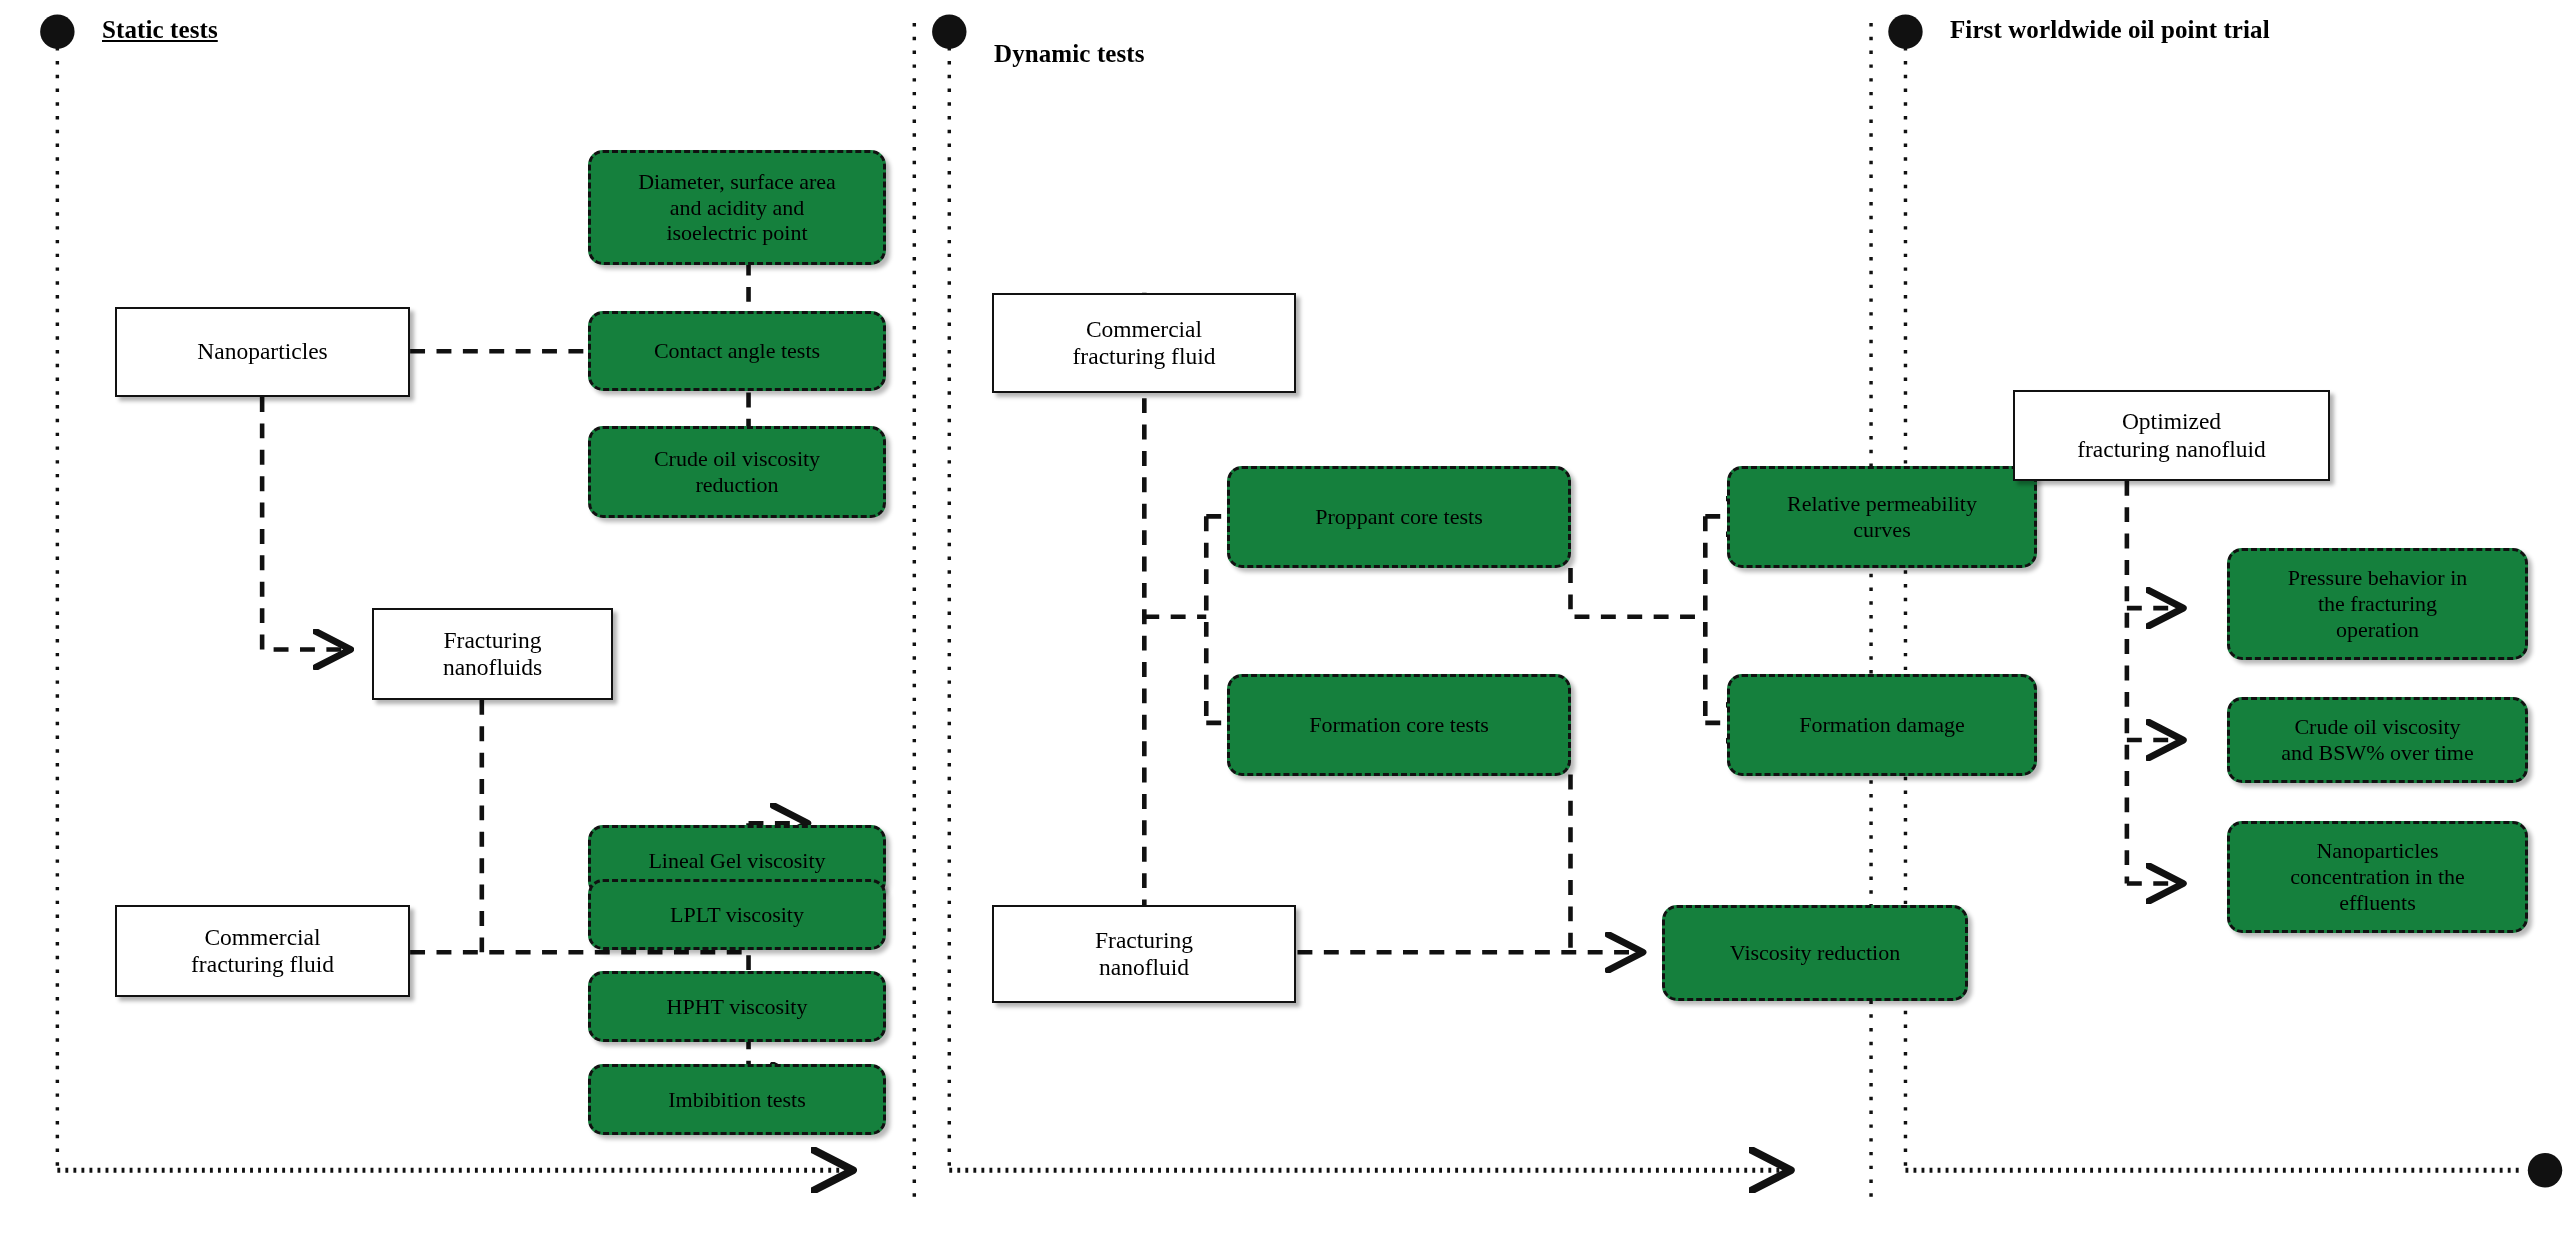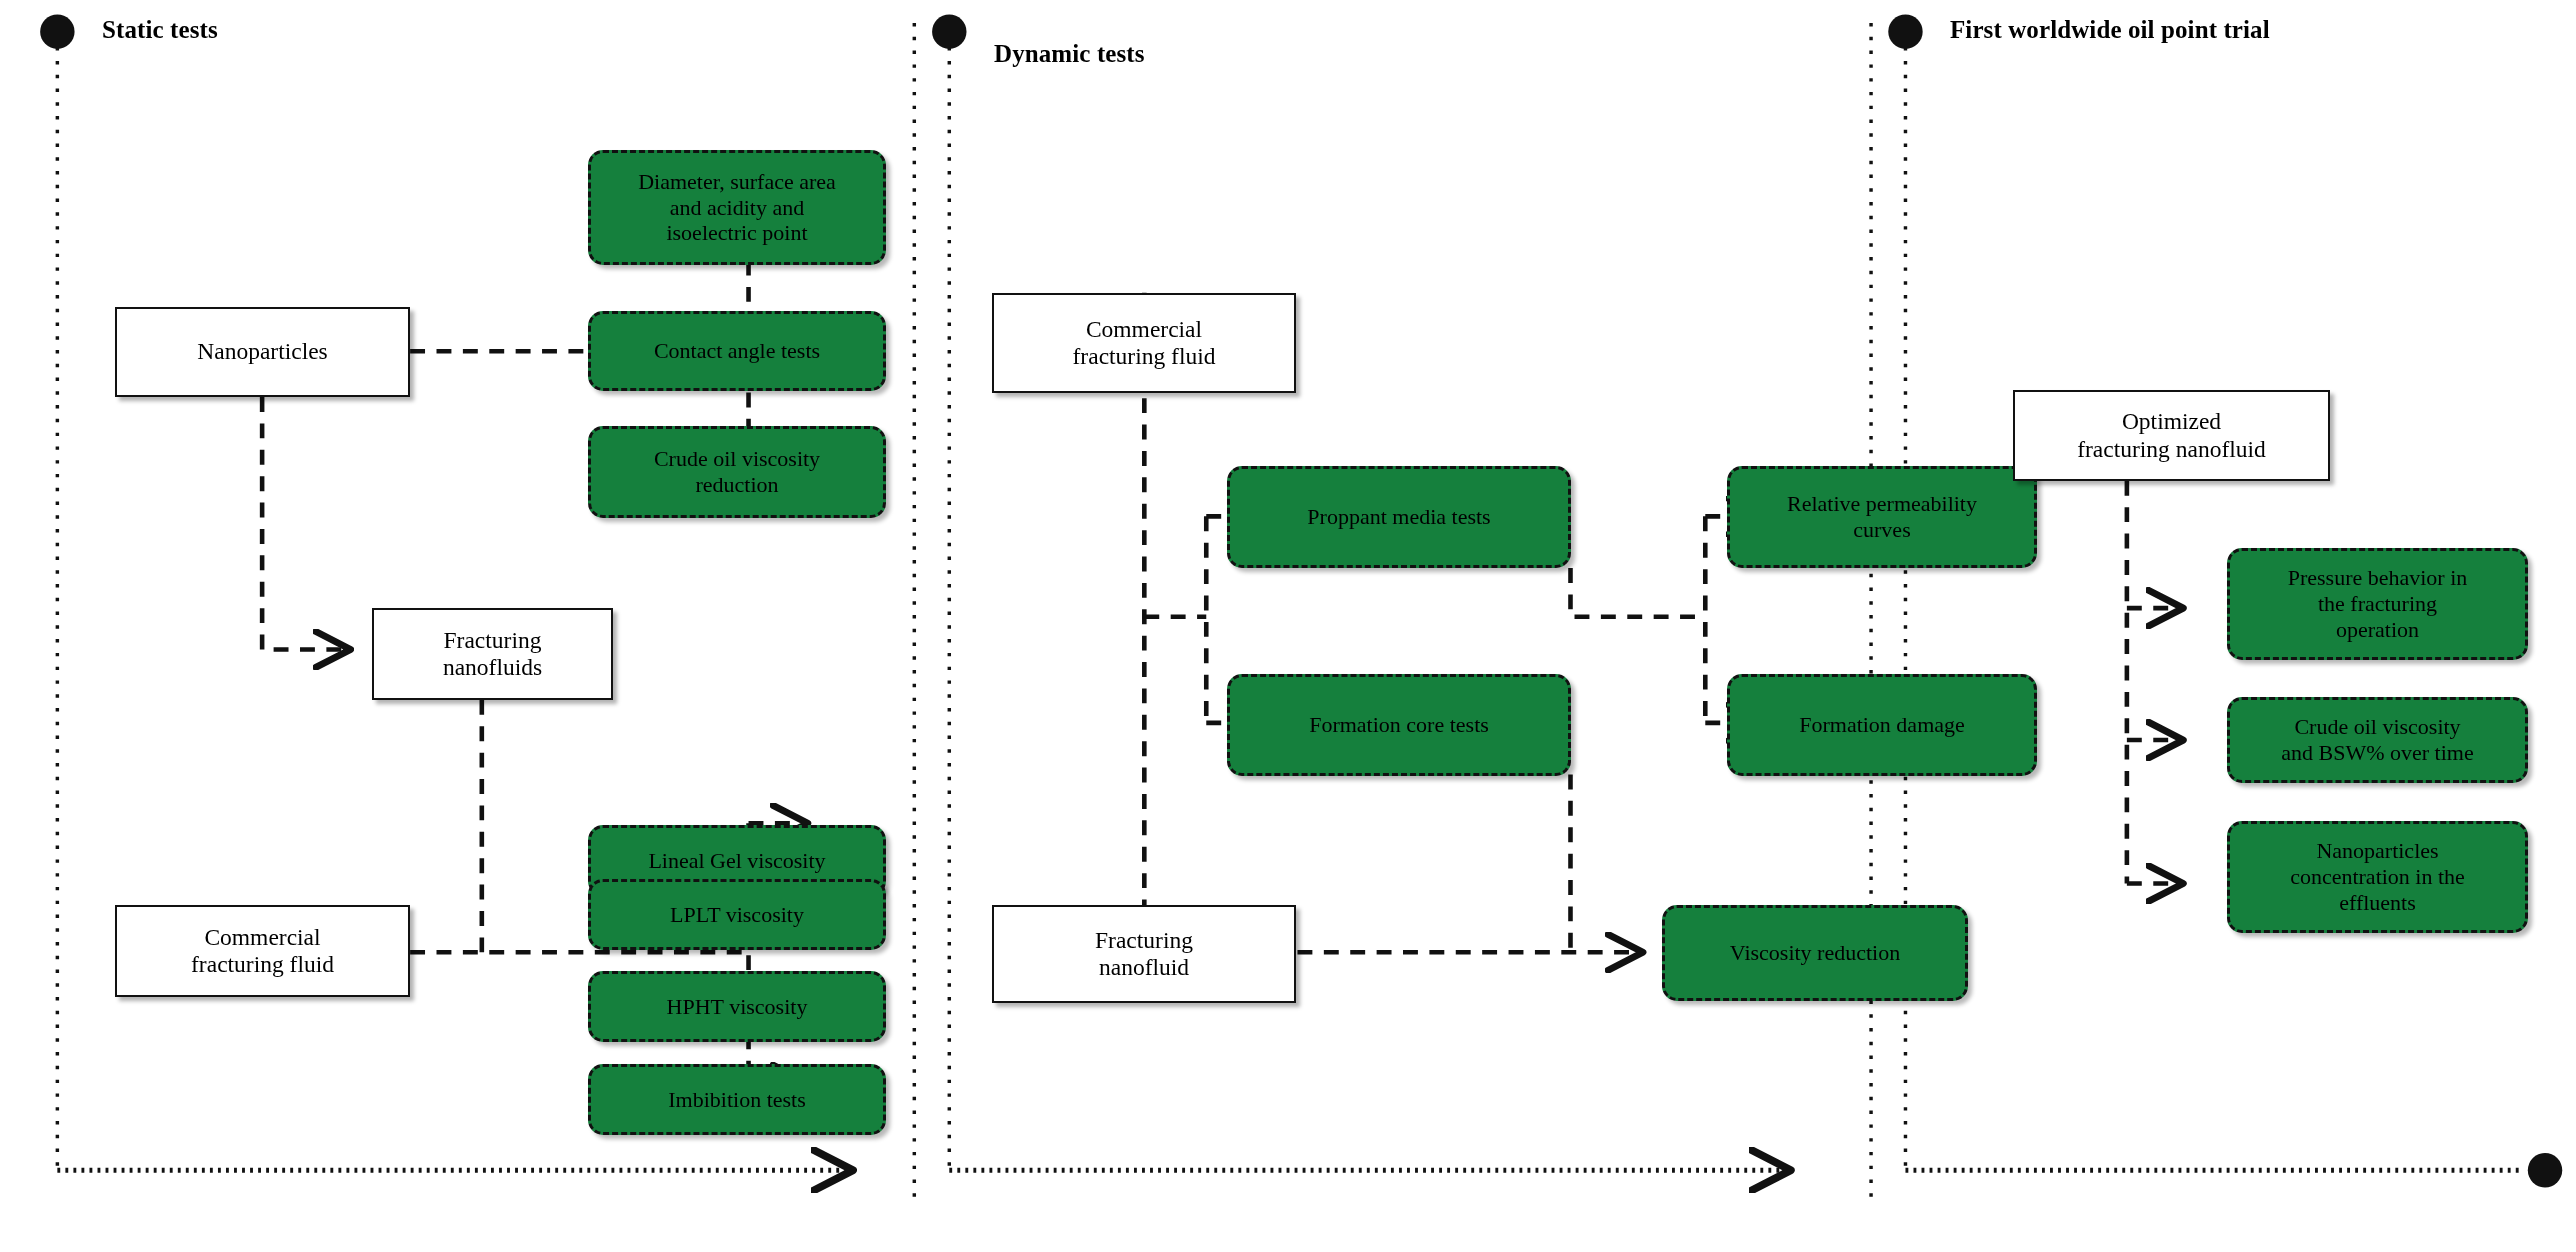--- a/index.html
+++ b/index.html
@@ -171,21 +171,21 @@
         <path d="M3708,1540 L3800,1540" marker-end="url(#ah)"></path>
       </g>
     </g>
 
     <circle cx="100" cy="55" r="30" fill="#111"></circle>
     <circle cx="1655" cy="55" r="30" fill="#111"></circle>
     <circle cx="3322" cy="55" r="30" fill="#111"></circle>
     <circle cx="4437" cy="2040" r="30" fill="#111"></circle>
   </svg>
 
-  <div class="col-title" style="left:102px;top:16px;">Static tests</div>
+  <div class="col-title" style="left:102px;top:16px;text-decoration:underline;">Static tests</div>
   <div class="col-title" style="left:994px;top:16px;margin-top:24px;">Dynamic tests</div>
   <div class="col-title" style="left:1950px;top:16px;">First worldwide oil point trial</div>
 
   <div class="node-solid" style="left:115px;top:307px;width:295px;height:90px;">
     <span>Nanoparticles</span>
   </div>
 
   <div class="node-solid" style="left:372px;top:608px;width:241px;height:92px;">
     <span>Fracturing<br>nanofluids</span>
   </div>
@@ -218,21 +218,21 @@
   </div>
 
   <div class="node-solid" style="left:992px;top:293px;width:304px;height:100px;">
     <span>Commercial<br>fracturing fluid</span>
   </div>
   <div class="node-solid" style="left:992px;top:905px;width:304px;height:98px;">
     <span>Fracturing<br>nanofluid</span>
   </div>
 
   <div class="node-dashed" style="left:1227px;top:466px;width:344px;height:102px;">
-    <span>Proppant media tests</span>
+    <span>Proppant core tests</span>
   </div>
   <div class="node-dashed" style="left:1227px;top:674px;width:344px;height:102px;">
     <span>Formation core tests</span>
   </div>
   <div class="node-dashed" style="left:1727px;top:466px;width:310px;height:102px;">
     <span>Relative permeability<br>curves</span>
   </div>
   <div class="node-dashed" style="left:1727px;top:674px;width:310px;height:102px;">
     <span>Formation damage</span>
   </div>

